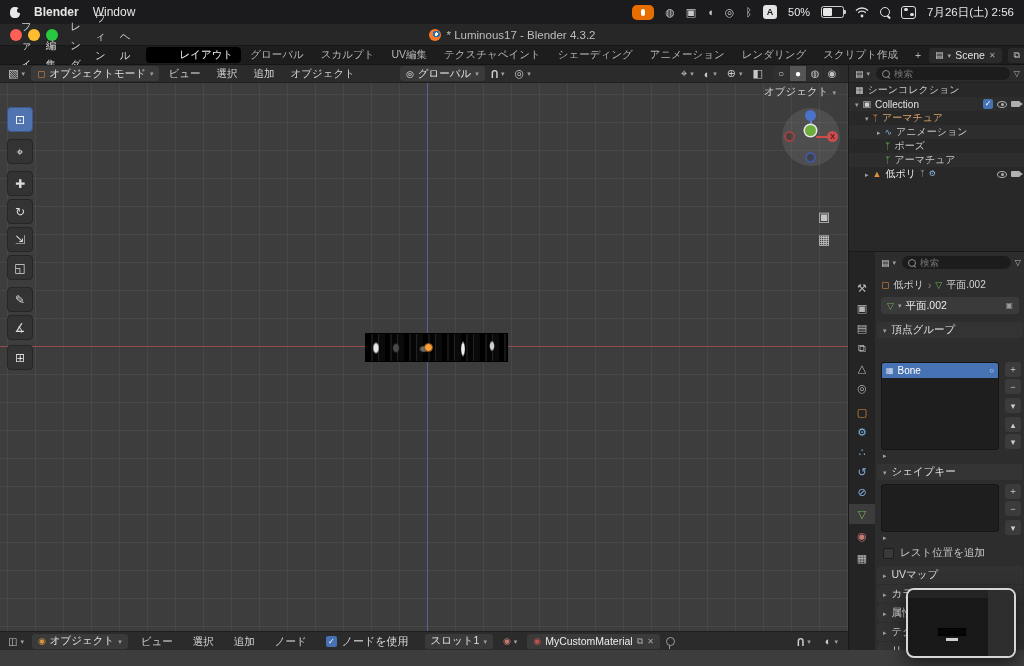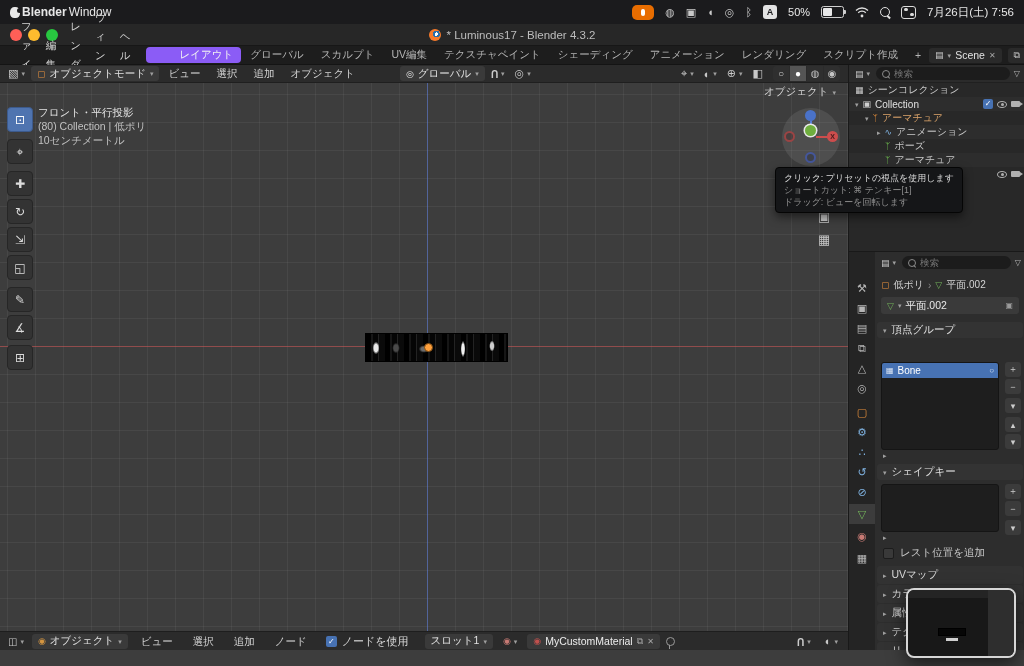--- a/index.html
+++ b/index.html
@@ -4,21 +4,21 @@
 <style>
   html,body{margin:0;padding:0;background:#000;}
   .screen{position:relative;width:1024px;height:666px;overflow:hidden;background:#3d3d3d;
     font-family:"Liberation Sans","DejaVu Sans",sans-serif;color:#cfcfcf;font-size:11px;}
   .abs{position:absolute;}
   .flex{display:flex;align-items:center;}
   .grow{flex:1;}
   .cr{font-size:7px;color:#9f9f9f;line-height:1;}
   
   .menubar{left:0;top:0;width:1024px;height:24px;background:#1b1b1d;display:flex;align-items:center;
-    padding:0 10px;box-sizing:border-box;gap:2px;color:#e6e6e6;font-size:12px;}
+    padding:0 10px;box-sizing:border-box;gap:14px;color:#e6e6e6;font-size:12px;}
   .i-apple{width:10px;height:11px;background:#e8e8e8;border-radius:45% 45% 42% 42%;position:relative;display:inline-block;}
   .i-apple::after{content:"";position:absolute;right:-2px;top:1px;width:5px;height:5px;background:#1b1b1d;border-radius:50%;}
   .mb-right{margin-left:auto;display:flex;align-items:center;gap:11px;}
   .mic-pill{width:22px;height:15px;background:#e86d00;border-radius:5px;display:flex;align-items:center;justify-content:center;}
   .mic-pill::after{content:"";width:4px;height:7px;background:#fff;border-radius:2px;display:block;}
   .dim-ic{color:#c9c9c9;font-size:11px;}
   .a-box{width:14px;height:14px;border-radius:3px;background:#e3e3e3;color:#1b1b1d;font-size:9px;font-weight:bold;
     display:flex;align-items:center;justify-content:center;}
   .i-batt{width:21px;height:10px;border:1px solid #cfcfcf;border-radius:2.5px;position:relative;}
   .i-batt::before{content:"";position:absolute;left:1px;top:1px;bottom:1px;width:9px;background:#e8e8e8;border-radius:1px;}
@@ -31,21 +31,21 @@
   
   .titlebar{left:0;top:24px;width:1024px;height:22px;background:#272727;border-bottom:1px solid #171717;box-sizing:border-box;}
   .tl{width:12px;height:12px;border-radius:50%;position:absolute;top:5px;}
   .i-blender{width:12px;height:12px;border-radius:50%;display:inline-block;
     background:radial-gradient(circle at 62% 42%,#ffffff 0 1.8px,#2a6ea8 1.8px 3.4px,#f5792a 3.4px 100%);}
   
   .topbar{left:0;top:46px;width:1024px;height:19px;background:#1d1d1d;display:flex;align-items:center;
     padding:0 6px;box-sizing:border-box;border-bottom:1px solid #141414;}
   .menu{padding:0 7px;color:#d5d5d5;font-size:10.5px;line-height:19px;}
   .wtab{padding:1px 8px;font-size:10.5px;color:#b5b5b5;border-radius:4px;white-space:nowrap;}
-  .wtab.active{background:#8b5cf6;color:#f2f2f2;padding-left:34px;}
+  .wtab.active{background:#000000;color:#f2f2f2;padding-left:34px;}
   .dd{background:#3a3a3a;border-radius:3px;display:flex;align-items:center;gap:4px;padding:0 6px;height:15px;
     font-size:10.5px;color:#e2e2e2;white-space:nowrap;}
   .dd-dark{background:#2a2a2a;}
   
   .vp-header{left:0;top:65px;width:848px;height:18px;background:#2b2b2b;display:flex;align-items:center;
     padding:0 4px;box-sizing:border-box;gap:2px;border-bottom:1px solid #1f1f1f;}
   .hbtn{display:flex;align-items:center;justify-content:center;gap:3px;padding:0 4px;height:15px;color:#c8c8c8;
     font-size:11px;border-radius:3px;}
   .magnet{display:inline-block;font-weight:bold;transform:rotate(180deg);font-size:10px;color:#cccccc;}
   .shade{width:16px;height:15px;display:flex;align-items:center;justify-content:center;font-size:10px;color:#c5c5c5;background:#2f2f2f;}
@@ -127,21 +127,21 @@
       <span class="a-box">A</span>
       <span style="font-size:11px;color:#e8e8e8">50%</span>
       <span class="i-batt"></span>
       <svg width="14" height="11" viewBox="0 0 14 11">
         <path d="M1 3.5 A 8.5 8.5 0 0 1 13 3.5" stroke="#dddddd" stroke-width="1.3" fill="none"></path>
         <path d="M3.2 5.7 A 5.4 5.4 0 0 1 10.8 5.7" stroke="#dddddd" stroke-width="1.3" fill="none"></path>
         <circle cx="7" cy="9" r="1.4" fill="#dddddd"></circle>
       </svg>
       <span class="i-search"></span>
       <span class="i-cc"></span>
-      <span style="font-size:11.5px;color:#e8e8e8">7月26日(土) 7:56</span>
+      <span style="font-size:11.5px;color:#e8e8e8">7月26日(土) 2:56</span>
     </div>
   </div>
 
   <div class="titlebar abs">
     <span class="tl" style="left:10px;background:#ff5f57"></span>
     <span class="tl" style="left:28px;background:#febc2e"></span>
     <span class="tl" style="left:46px;background:#28c840"></span>
     <div class="flex" style="justify-content:center;height:100%;gap:6px">
       <span class="i-blender"></span>
       <span style="color:#bdbdbd;font-size:11.5px">* Luminous17 - Blender 4.3.2</span>
@@ -252,50 +252,40 @@
     <div class="tool active abs" style="top:24px">⊡</div>
     <div class="tool abs" style="top:56px">⌖</div>
     <div class="tool abs" style="top:88px">✚</div>
     <div class="tool abs" style="top:116px">↻</div>
     <div class="tool abs" style="top:144px">⇲</div>
     <div class="tool abs" style="top:172px">◱</div>
     <div class="tool abs" style="top:204px">✎</div>
     <div class="tool abs" style="top:232px">∡</div>
     <div class="tool abs" style="top:262px">⊞</div>
 
-    <div class="abs" style="left:38px;top:22px;line-height:14px;font-size:10.5px">
-      <div style="color:#e2e2e2">フロント・平行投影</div>
-      <div style="color:#c2c2c2">(80) Collection | 低ポリ</div>
-      <div style="color:#c2c2c2">10センチメートル</div>
-    </div>
 
     <div class="flex abs" style="right:12px;top:2px;gap:4px;font-size:10.5px;color:#d8d8d8">
       <span>オブジェクト</span>
         <span class="cr">▾</span>
     </div>
 
     <div class="abs" style="left:782px;top:25px;width:58px;height:58px;border-radius:50%;background:rgba(140,140,140,.22)">
       <div class="abs" style="left:28px;top:12px;width:2px;height:16px;background:#5a7fd4"></div>
       <div class="abs" style="left:34px;top:28px;width:14px;height:2px;background:#cc4d4d"></div>
       <div class="gz-ball" style="left:23px;top:2px;background:#4a72c8"></div>
       <div class="gz-ball" style="left:45px;top:23px;background:#cc4d4d;color:#471c1c">X</div>
       <div class="gz-ball" style="left:2px;top:23px;border:2px solid #9a4444;background:rgba(60,30,30,.3)"></div>
       <div class="gz-ball" style="left:23px;top:44px;border:2px solid #44569a;background:rgba(30,38,60,.3)"></div>
       <div class="gz-ball" style="left:23px;top:17px;background:#6fae3e;box-shadow:0 0 0 1.5px #e8e8e8"></div>
     </div>
 
     <div class="abs" style="left:818px;top:126px;font-size:13px;color:#c4c4c4">▣</div>
     <div class="abs" style="left:818px;top:149px;font-size:13px;color:#c4c4c4">▦</div>
   </div>
 
-  <div class="tooltip abs">
-    <div style="color:#dcdcdc">クリック: プリセットの視点を使用します</div>
-    <div style="color:#8f8f8f">ショートカット: ⌘ テンキー[1]</div>
-    <div style="color:#8f8f8f">ドラッグ: ビューを回転します</div>
-  </div>
 
   <div class="outliner abs">
     <div class="panel-head">
       <span class="hbtn" style="padding:0 2px">
           <span style="font-size:9px">▤</span>
           <span class="cr">▾</span>
         </span>
       <div class="search">
         <span class="s-mag"></span>
         <input placeholder="検索" style="">

